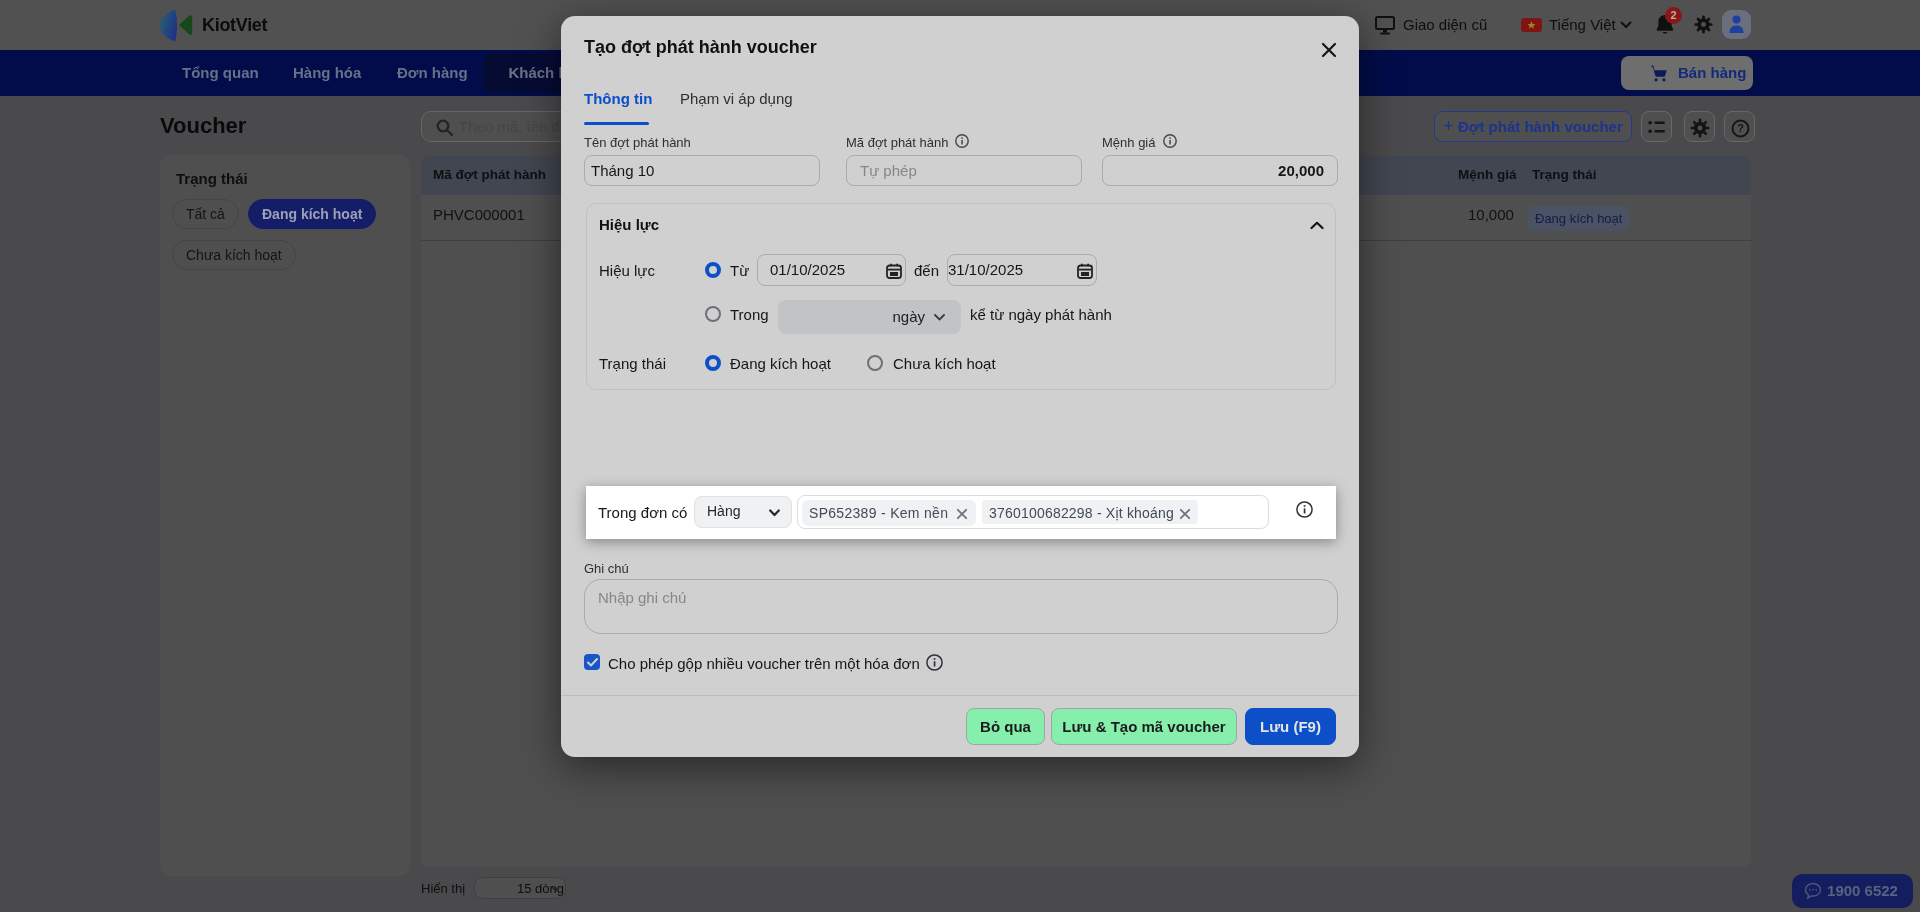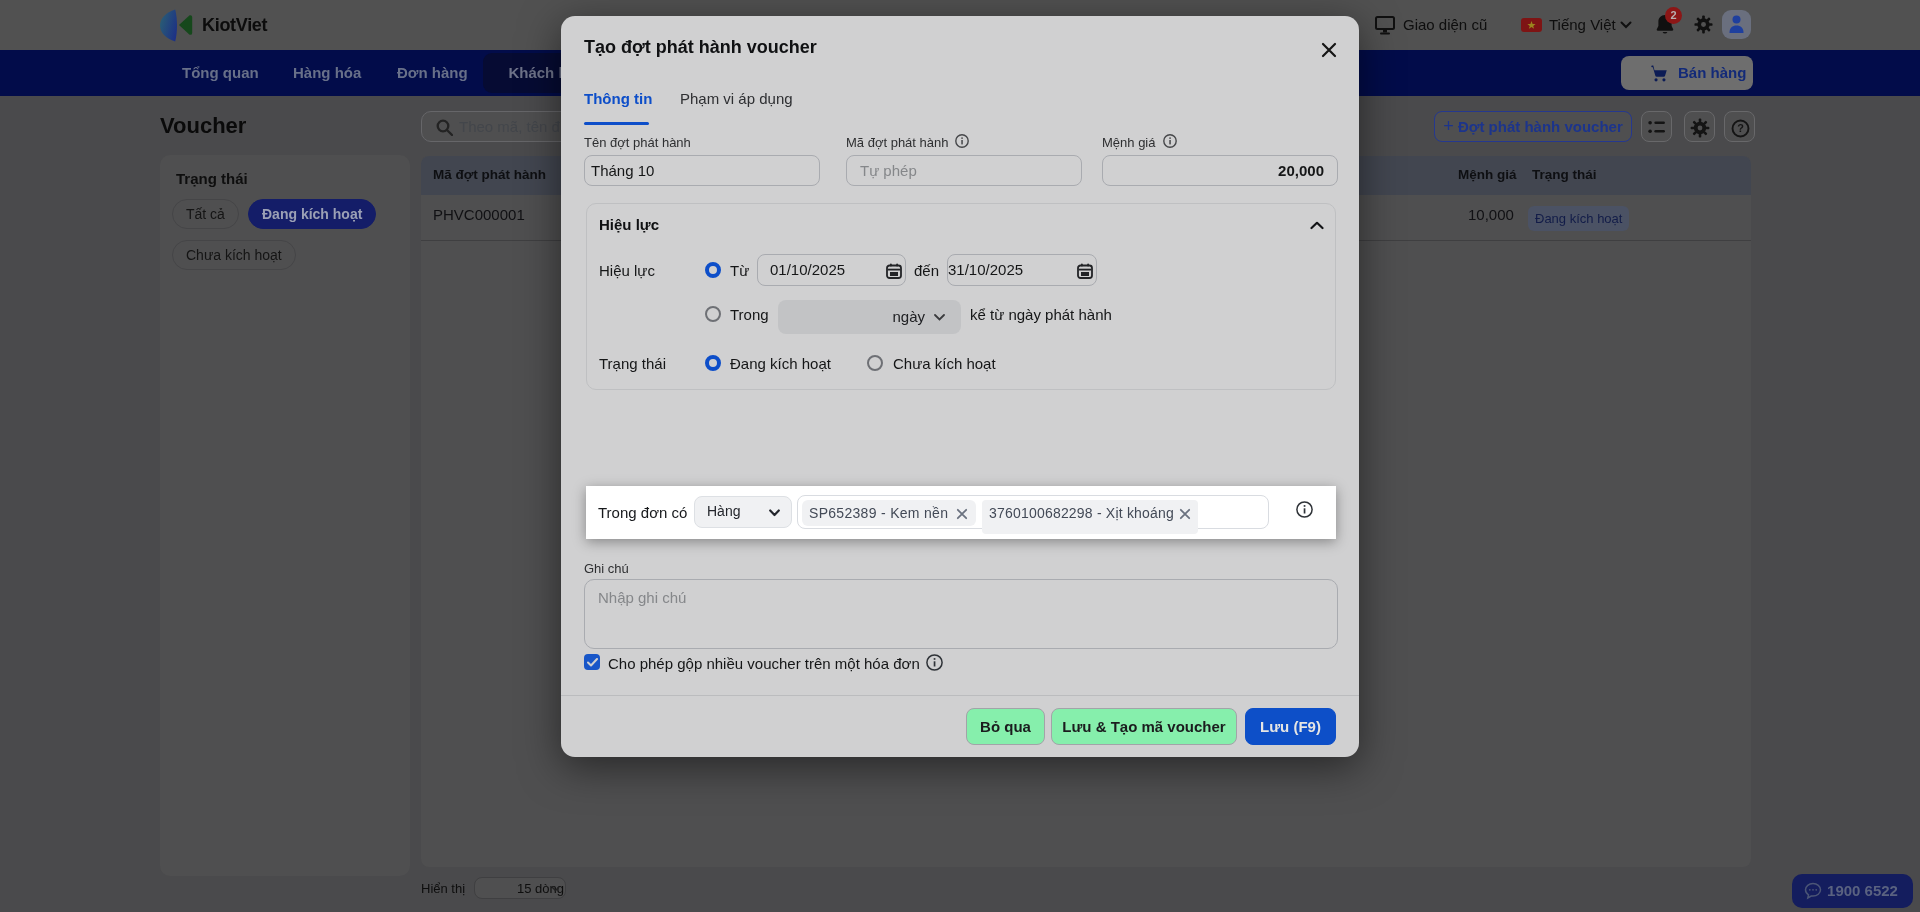--- a/index.html
+++ b/index.html
@@ -265,35 +265,35 @@
       <svg class="abs" style="right:11px;top:12px" width="11" height="8" viewBox="0 0 11 8">
           <path d="M1.2 1.5 L5.5 6 L9.8 1.5" stroke="#23262c" stroke-width="2.2" fill="none" stroke-linecap="round" stroke-linejoin="round"></path>
         </svg>
     </div>
     <div class="abs" style="left:211px;top:9px;width:472px;height:34px;border:1px solid #d9dce1;border-radius:8px;background:#fff;">
       <div class="abs" style="left:4px;top:4px;height:26px;background:#f0f1f3;border-radius:6px;font-size:14px;letter-spacing:0.3px;color:#434a57;line-height:26px;padding:0 28px 0 7px;">SP652389 - Kem nền
         <svg class="abs" style="right:8px;top:8px" width="12" height="12" viewBox="0 0 12 12">
             <path d="M1.8 1.8 L10.2 10.2 M10.2 1.8 L1.8 10.2" stroke="#6b7280" stroke-width="1.8" stroke-linecap="round"></path>
           </svg>
       </div>
-      <div class="abs" style="left:184px;top:4px;height:34px;background:#f0f1f3;border-radius:4px;font-size:14px;letter-spacing:0.2px;color:#434a57;line-height:26px;padding:0 24px 0 7px;">3760100682298 - Xịt khoáng
+      <div class="abs" style="left:184px;top:4px;height:24px;background:#f0f1f3;border-radius:4px;font-size:14px;letter-spacing:0.2px;color:#434a57;line-height:26px;padding:0 24px 0 7px;">3760100682298 - Xịt khoáng
         <svg class="abs" style="right:7px;top:8px" width="12" height="12" viewBox="0 0 12 12">
             <path d="M1.8 1.8 L10.2 10.2 M10.2 1.8 L1.8 10.2" stroke="#6b7280" stroke-width="1.8" stroke-linecap="round"></path>
           </svg>
       </div>
     </div>
     <svg class="abs" style="left:710px;top:15px" width="17" height="17" viewBox="0 0 17 17">
         <circle cx="8.5" cy="8.5" r="7.6" fill="none" stroke="#2f3338" stroke-width="1.5"></circle>
         <rect x="7.7" y="7.3" width="1.7" height="5.2" fill="#2f3338"></rect>
         <rect x="7.7" y="4.1" width="1.7" height="1.7" fill="#2f3338"></rect>
       </svg>
   </div>
 
   <div class="lbl" style="left:23px;top:545px;">Ghi chú</div>
-  <div class="abs" style="left:23px;top:563px;width:754px;height:70px;border:1px solid #a9abb0;border-radius:10px;">
+  <div class="abs" style="left:23px;top:563px;width:754px;height:55px;border:1px solid #a9abb0;border-radius:17px;">
     <div class="abs" style="left:13px;top:9px;font-size:15px;color:#85878a;">Nhập ghi chú</div>
   </div>
 
   <div class="abs" style="left:23px;top:638px;width:16px;height:16px;background:#1856c8;border-radius:4px;">
     <svg class="abs" style="left:2.5px;top:3.5px" width="11" height="9" viewBox="0 0 11 9">
         <path d="M1 4.5 L4 7.5 L10 1" stroke="#d0d0d1" stroke-width="2" fill="none" stroke-linecap="round" stroke-linejoin="round"></path>
       </svg>
   </div>
   <div class="abs" style="left:47px;top:639px;font-size:15px;color:#151617;">Cho phép gộp nhiều voucher trên một hóa đơn</div>
   <svg class="abs" style="left:365px;top:638px" width="17" height="17" viewBox="0 0 17 17">

